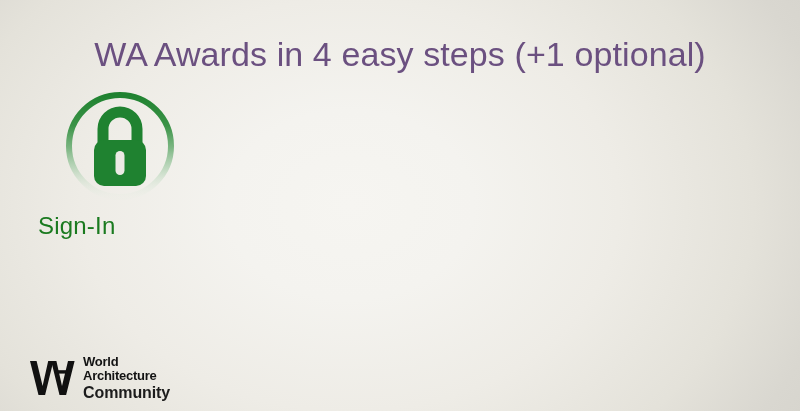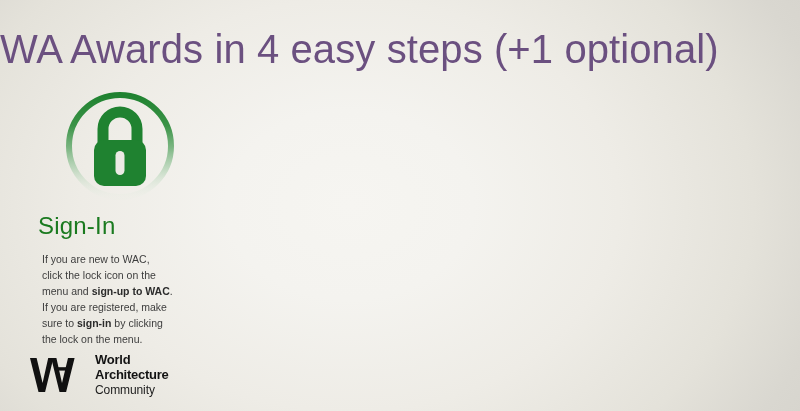--- a/index.html
+++ b/index.html
@@ -27,25 +27,25 @@
         #eeece6 48%,
         #e4e2da 72%,
         #d9d7d0 88%,
         #d5d3cc 100%);
     overflow: hidden;
   }
 
   
   #headline {
     position: absolute;
-    top: 27px;
+    top: 35px;
     left: 0;
     width: 800px;
-    text-align: left;
-    font-size: 40px;
+    text-align: center;
+    font-size: 34px;
     font-weight: 400;
     letter-spacing: 0.1px;
     color: #6b5080;
     white-space: nowrap;
     line-height: 1.12;
   }
 
   
   .step-col {
     position: absolute;
@@ -84,24 +84,24 @@
   }
   .step-body b {
     font-weight: 700;
     color: #2b2b2b;
   }
 
   
   #logo {
     position: absolute;
     left: 29px;
-    bottom: 14px;
+    bottom: 8px;
     display: flex;
     align-items: center;
-    gap: 19px;
+    gap: 7px;
   }
   #logo .mark {
     display: block;
     width: 47px;
     height: 38px;
   }
   #logo .wordmark {
     display: block;
     line-height: 1.0;
     color: #131313;
@@ -109,22 +109,22 @@
   }
   #logo .wm1, #logo .wm2 {
     display: block;
     font-size: 13px;
     font-weight: 700;
     letter-spacing: -0.25px;
     line-height: 1.14;
   }
   #logo .wm3 {
     display: block;
-    font-size: 12px;
-    font-weight: 400;
+    font-size: 16px;
+    font-weight: 700;
     letter-spacing: -0.1px;
     line-height: 1.18;
     color: #1c1c1c;
   }
 </style>
 </head>
 <body>
 
 <div id="slide">
 
@@ -150,21 +150,20 @@
         <path d="M43 55 V41 a17 17 0 0 1 34 0 V55" fill="none" stroke="#1f8230" stroke-width="11" stroke-linecap="butt"></path>
 
         <rect x="34" y="52" width="52" height="46" rx="10" ry="10" fill="#1f8230"></rect>
 
         <rect x="55.5" y="63" width="9" height="24" rx="4.5" ry="4.5" fill="#eceae4"></rect>
       </svg>
     </div>
 
     <div class="step-title">Sign-In</div>
 
-    <div class="step-body">If you are new to WAC,<br>click the lock icon on the<br>menu and <b>sign-up to WAC</b>.<br>If you are registered, make<br>sure to <b>sign-in</b> by clicking<br>the lock on the menu.</div>
   </div>
 
   <div id="logo">
     <svg class="mark" viewBox="0 0 47 38" xmlns="http://www.w3.org/2000/svg">
 
       <path d="M1 2 h6.6 l6.0 25.0 l5.6 -25.0 h5.2 l-8.3 34 h-6.6 z" fill="#111111"></path>
       <path d="M45.6 2 h-6.6 l-6.0 25.0 l-5.6 -25.0 h-5.2 l8.3 34 h6.6 z" fill="#111111"></path>
       <rect x="26.2" y="11.2" width="12.6" height="3.4" fill="#111111"></rect>
     </svg>
     <span class="wordmark">

